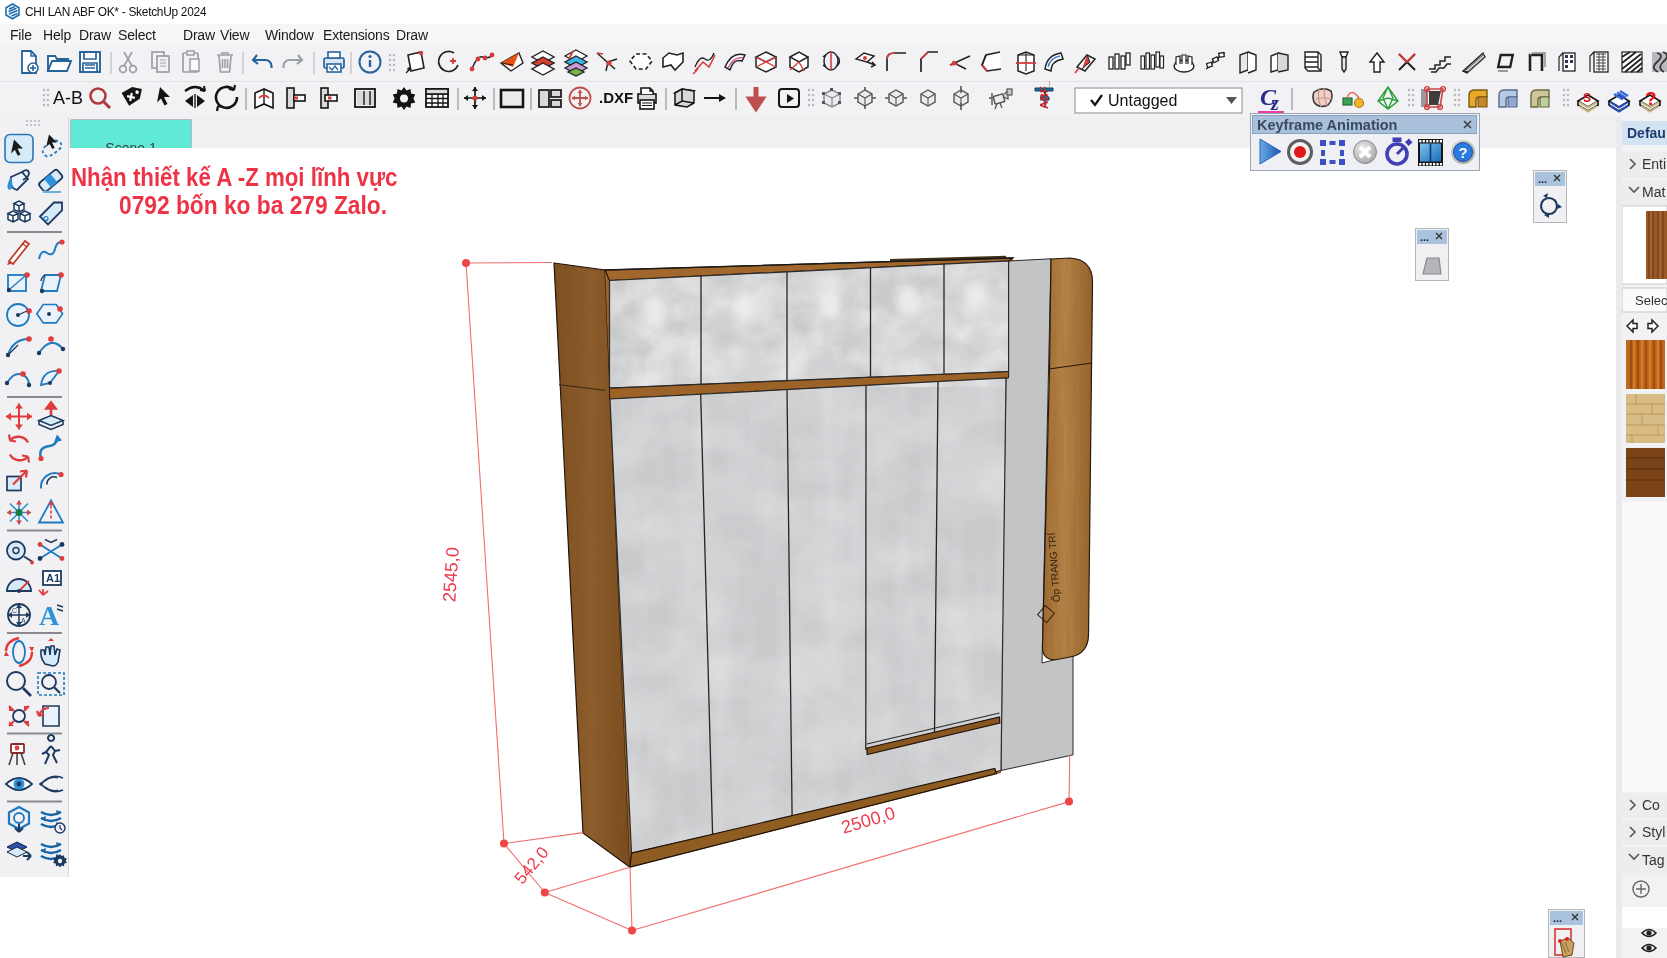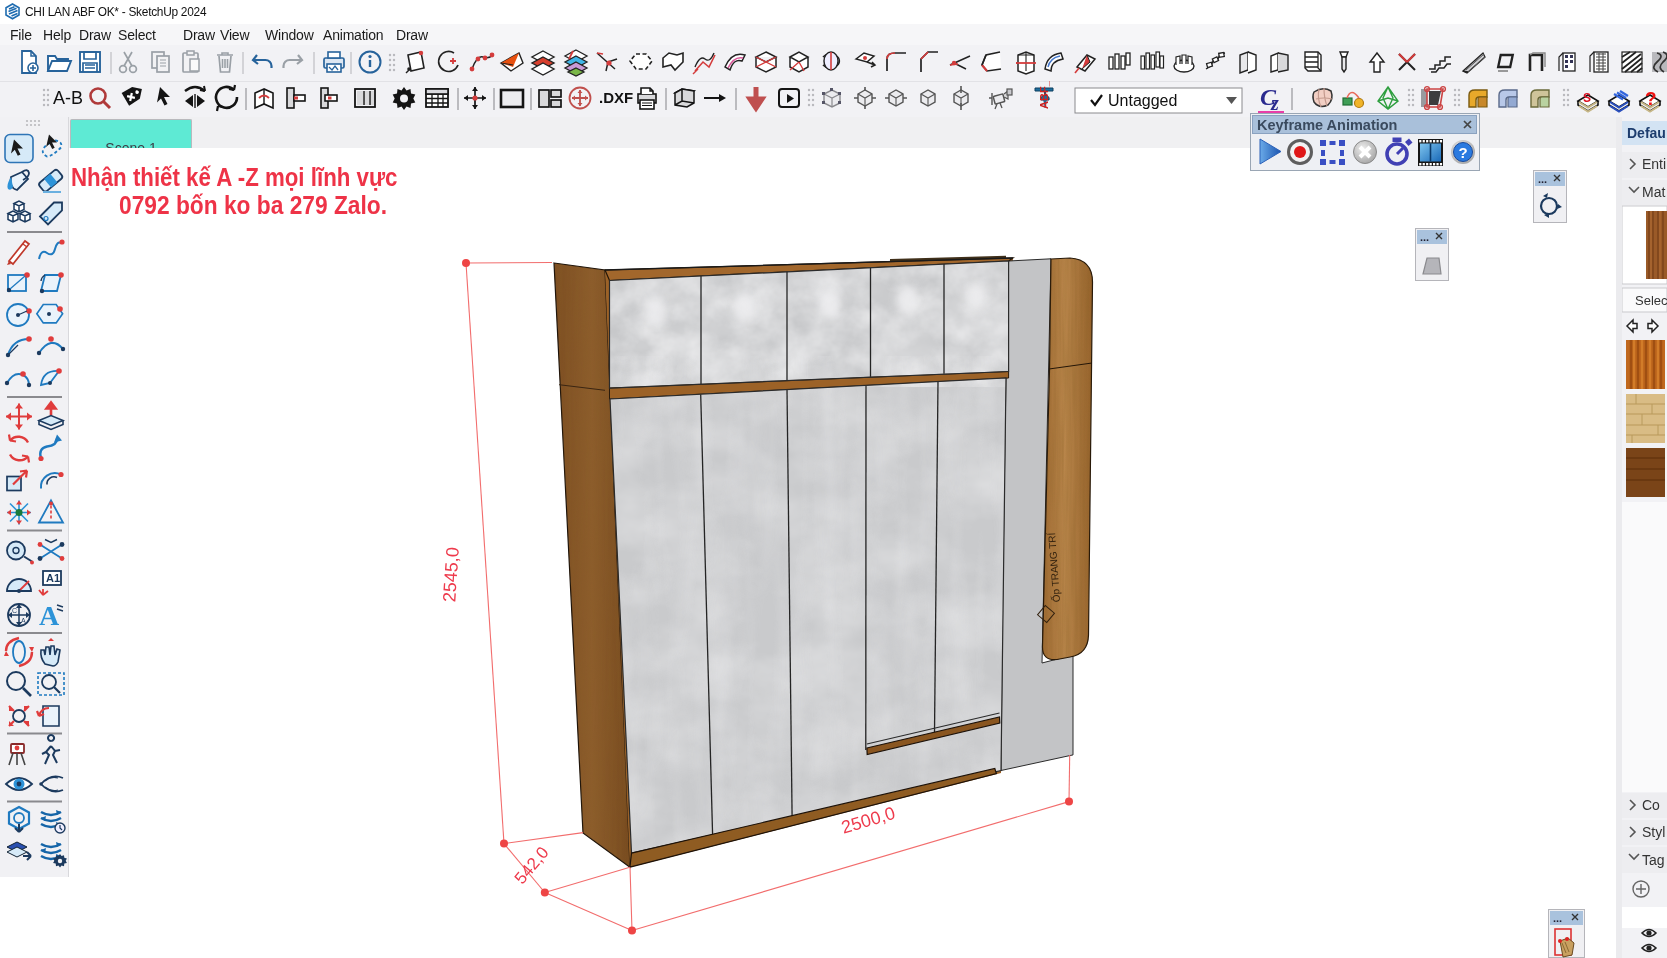--- a/index.html
+++ b/index.html
@@ -32,21 +32,21 @@
 </svg>
 <div class="abs" id="titletext">CHI LAN ABF OK* - SketchUp 2024</div>
 <div class="abs" id="menubar">
   <span class="menuitem" style="left:10px">File</span>
   <span class="menuitem" style="left:43px">Help</span>
   <span class="menuitem" style="left:79px">Draw</span>
   <span class="menuitem" style="left:118px">Select</span>
   <span class="menuitem" style="left:183px">Draw</span>
   <span class="menuitem" style="left:220px">View</span>
   <span class="menuitem" style="left:265px">Window</span>
-  <span class="menuitem" style="left:323px">Animation</span>
+  <span class="menuitem" style="left:323px">Extensions</span>
   <span class="menuitem" style="left:396px">Draw</span>
 </div>
 <div class="abs" id="toolrow1"></div>
 <svg class="abs" style="left:0;top:45px" width="1667" height="36">
     <rect width="1667" height="36" fill="#f2f2f5"></rect>
     <g transform="translate(16,4)">
       <path d="M6,2 h9 l5,5 v17 h-14 z" fill="#fff" stroke="#27639b" stroke-width="1.8"></path>
       <path d="M15,2 v5 h5" fill="none" stroke="#27639b" stroke-width="1.5"></path>
       <circle cx="17" cy="19" r="5" fill="#fff" stroke="#27639b" stroke-width="1.6"></circle>
       <path d="M17,16 v6 M14,19 h6" stroke="#27639b" stroke-width="1.6"></path>

